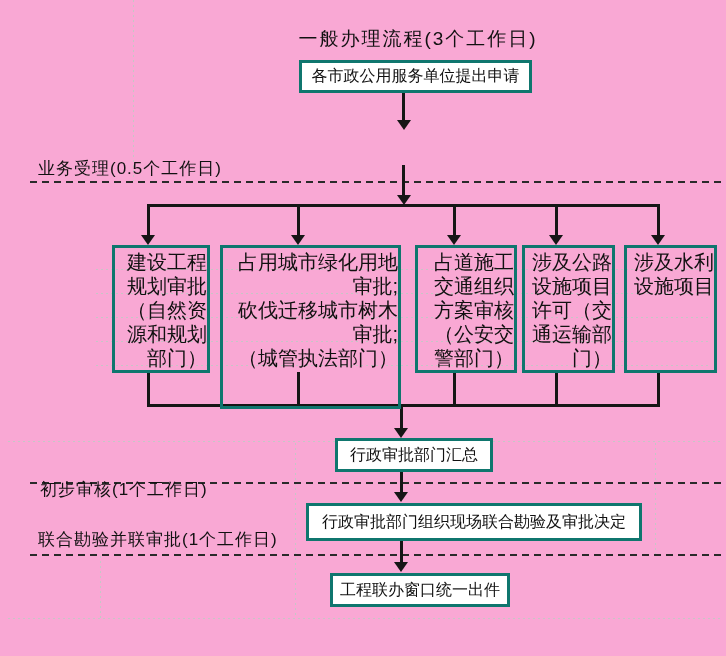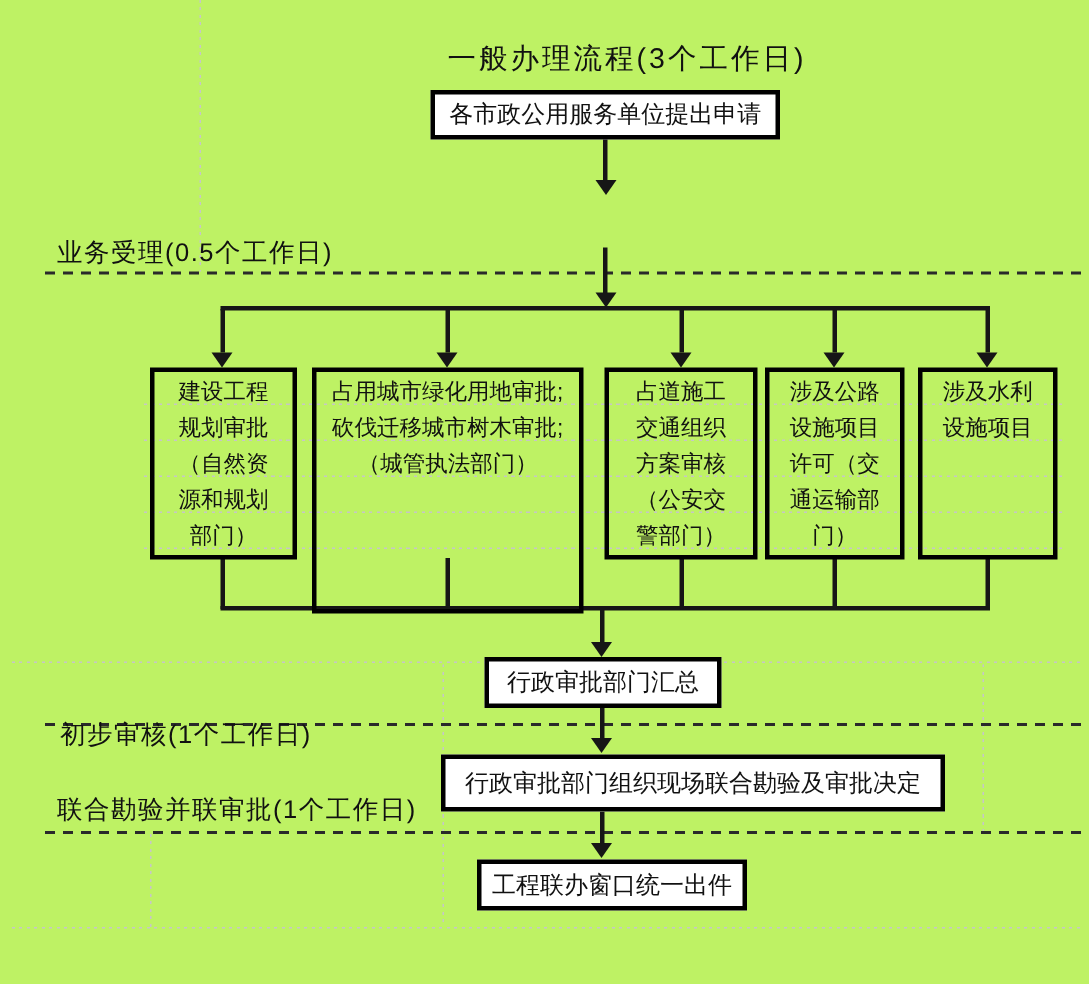--- a/index.html
+++ b/index.html
@@ -1,21 +1,21 @@
 <!DOCTYPE html>
 <html><head>
 <meta charset="utf-8">
 <style>
   html,body{margin:0;padding:0;background:#fff;}
-  .canvas{position:relative;width:726px;height:656px;background:#bef264;overflow:hidden;
+  .canvas{position:relative;width:726px;height:656px;background:#f9a8d4;overflow:hidden;
           font-family:"Liberation Sans",sans-serif;color:#111;}
   .title{position:absolute;font-size:19px;letter-spacing:2px;text-align:center;white-space:nowrap;}
-  .node{position:absolute;border:3px solid #000000;box-sizing:border-box;z-index:3;}
+  .node{position:absolute;border:3px solid #0f766e;box-sizing:border-box;z-index:3;margin-left:12px;}
   .flex{display:flex;align-items:center;justify-content:center;font-size:16px;white-space:nowrap;}
-  .multi{white-space:pre-line;text-align:center;font-size:15px;line-height:24px;padding-top:2px;background:transparent;}
+  .multi{white-space:pre-line;text-align:right;font-size:20px;line-height:24px;padding-top:2px;background:transparent;}
   .white{background:#fff;}
   .hline,.vline{position:absolute;background:#161616;z-index:2;}
   .arrow{position:absolute;width:0;height:0;border-left:7px solid transparent;
          border-right:7px solid transparent;border-top:10px solid #161616;z-index:4;}
   .dash{position:absolute;height:2px;z-index:1;
         background:repeating-linear-gradient(90deg,#2a2a2a 0 7px,transparent 7px 12px);}
   .grid-h{position:absolute;height:1px;z-index:0;
         background:repeating-linear-gradient(90deg,#c6c6c6 0 2px,transparent 2px 5px);}
   .grid-v{position:absolute;width:1px;z-index:0;
         background:repeating-linear-gradient(180deg,#c6c6c6 0 2px,transparent 2px 5px);}

